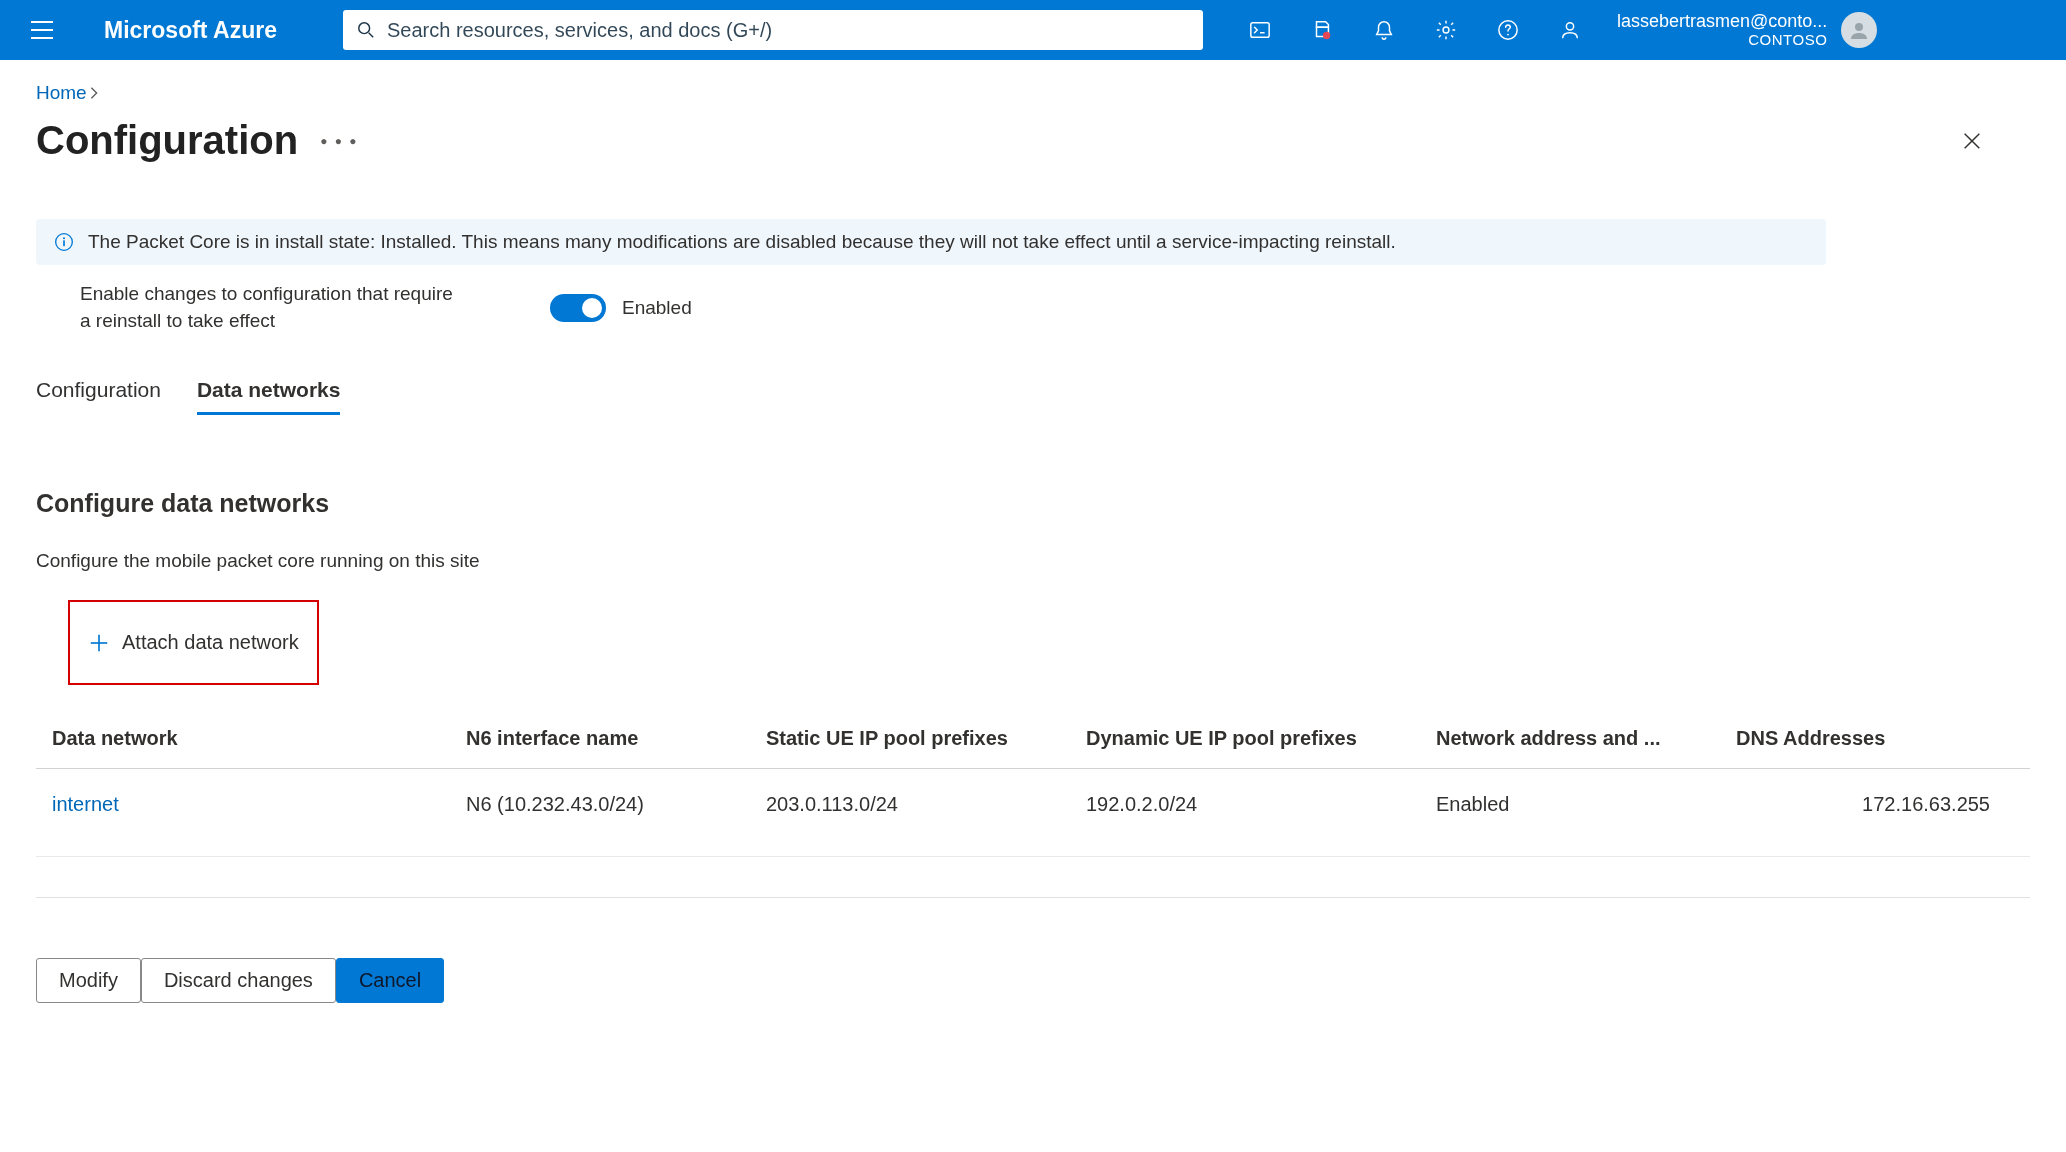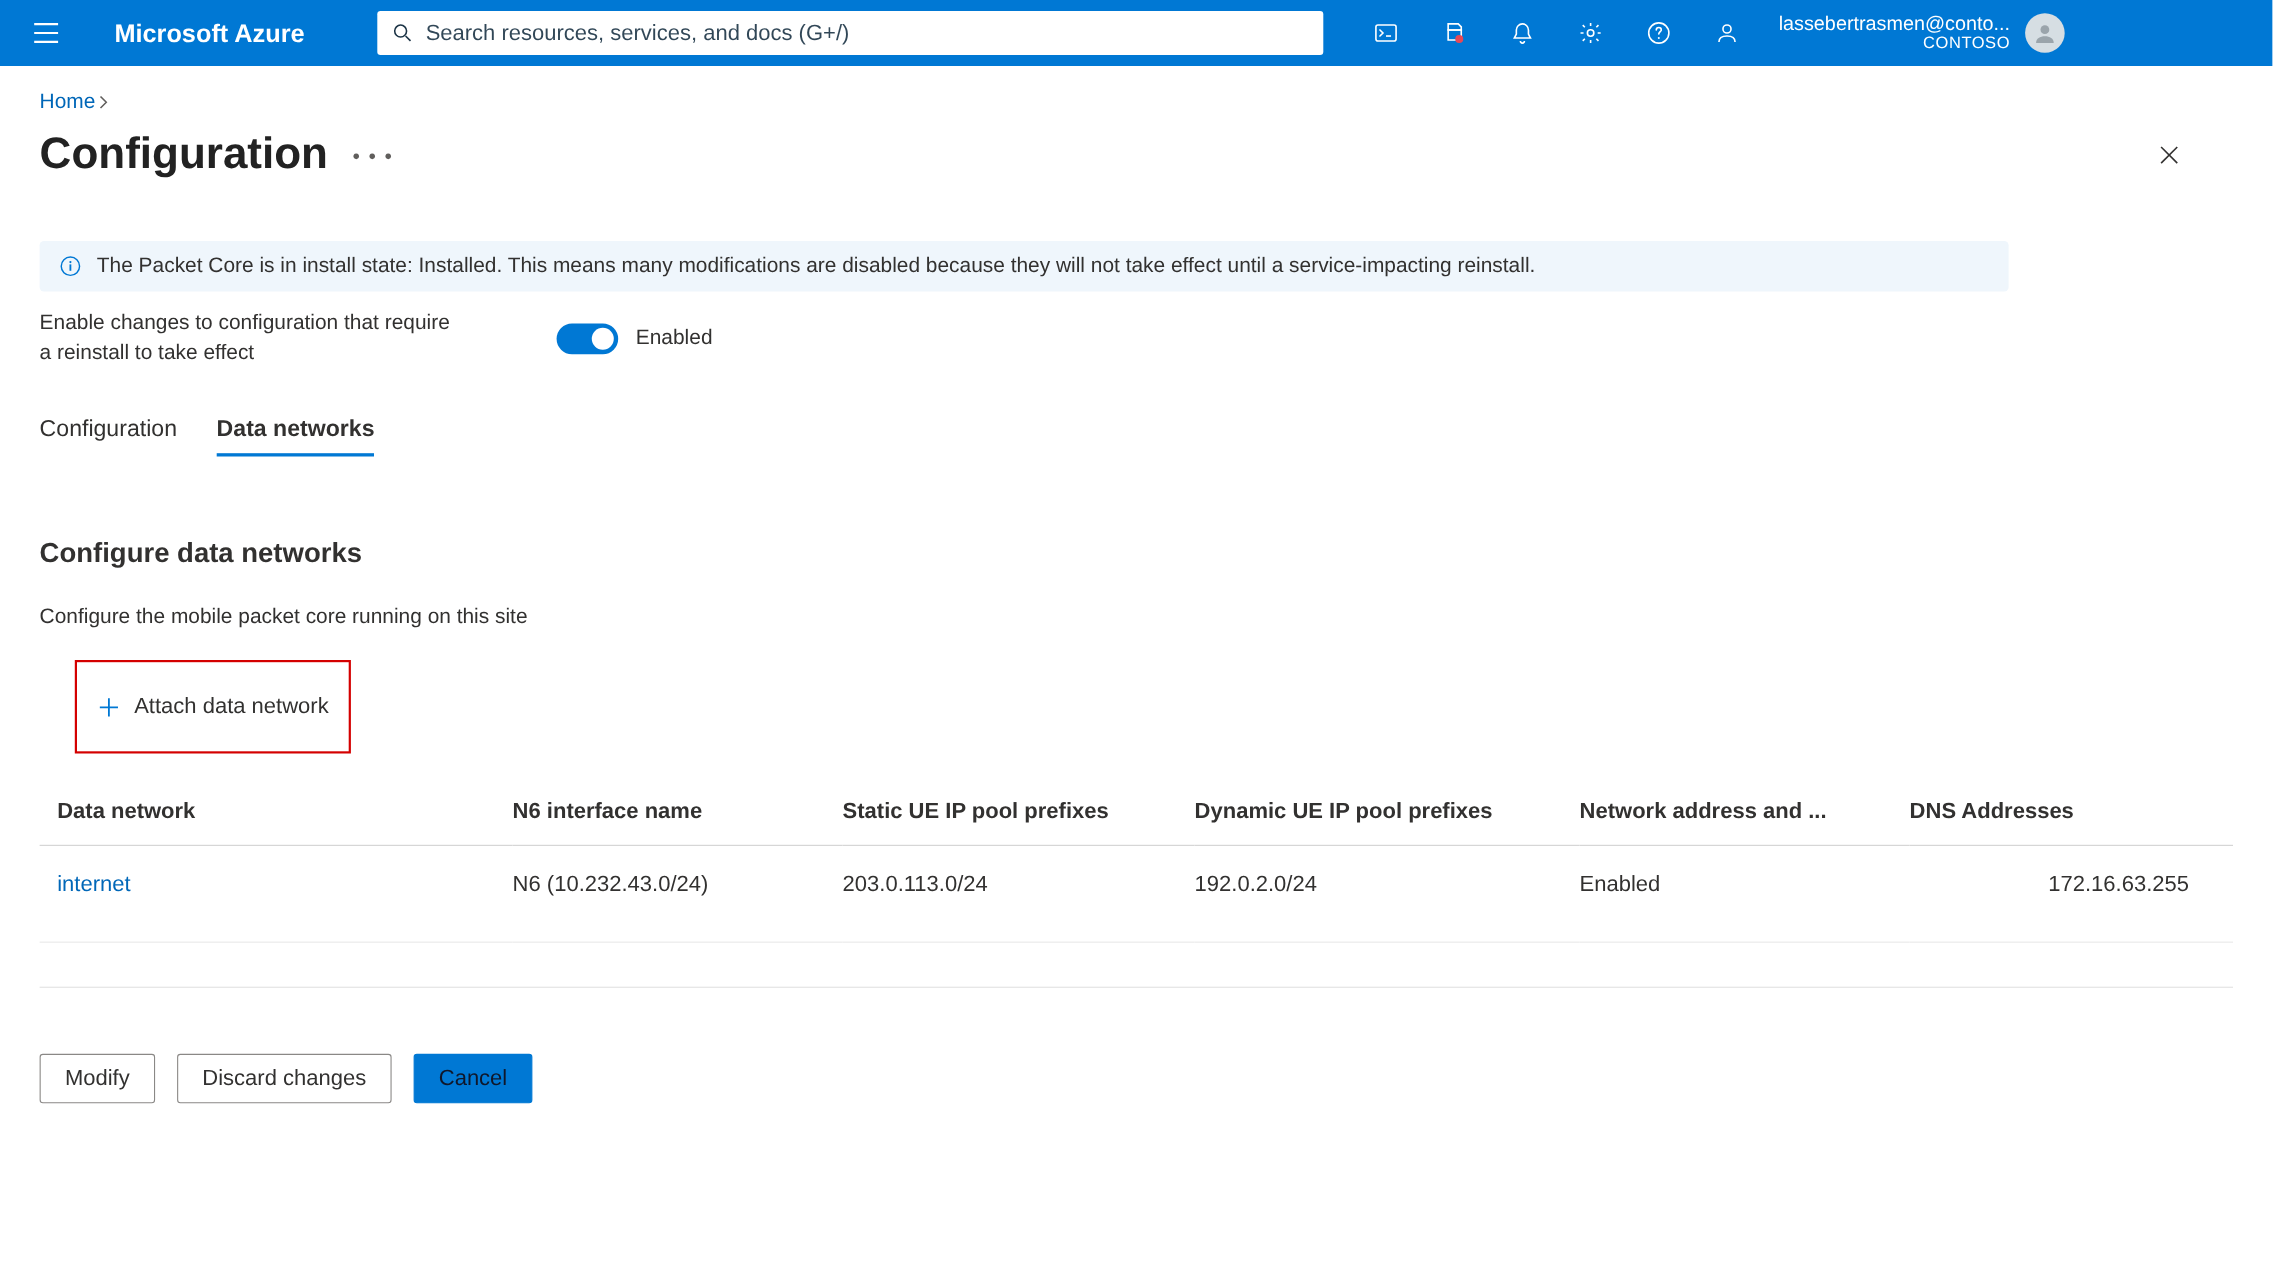--- a/index.html
+++ b/index.html
@@ -31,21 +31,21 @@
   .title-wrap { display:flex; align-items:center; gap:22px; }
   .title { font-size:40px; font-weight:600; color:#222; }
   .ellips { cursor:pointer; color:#605e5c; letter-spacing:2px; font-size:12px; }
   .close-x { cursor:pointer; width:36px; height:36px; display:flex; align-items:center; justify-content:center; color:#323130; margin-right:40px; }
 
   .content { border-bottom: 1px solid #e1e1e1; padding-bottom: 40px; }
   .infobar { background:#eff6fc; border-radius:4px; padding: 12px 18px; display:flex; align-items:center; gap:14px; font-size:19px; color:#323130; margin-top:56px; max-width: 1790px;}
   .infobar svg { width:20px; height:20px; flex:none; color:#0078d4; }
 
   .enable-row { display:flex; align-items:center; gap:90px; margin-top:16px; }
-  .enable-label { font-size:19px; max-width:380px; line-height:1.4; }
+  .enable-label { font-size:19px; max-width:380px; line-height:1.4;margin-left:44px; }
   .toggle { display:flex; align-items:center; gap:16px; }
   .toggle .track { width:56px; height:28px; border-radius:20px; background:#0078d4; position:relative; cursor:pointer; }
   .toggle .knob { position:absolute; right:4px; top:4px; width:20px; height:20px; background:#fff; border-radius:50%; }
   .toggle-label { font-size:19px; }
 
   .tabs { display:flex; gap:36px; margin-top:44px; border-bottom:none; }
   .tab { font-size:21px; color:#323130; padding-bottom:10px; cursor:pointer; }
   .tab.active { font-weight:600; border-bottom: 3px solid #0078d4; }
 
   .section-title { font-size:25px; font-weight:700; margin-top:74px; }
@@ -59,21 +59,21 @@
   table.dn td { font-size:20px; padding: 24px 10px 40px 0; border-bottom:1px solid #e9e9e9; vertical-align: top; }
   table.dn td.linkcell a { color:#0067b8; text-decoration:none; }
   table.dn td.right { text-align: right; padding-right: 40px; }
   table.dn th:nth-child(1), table.dn td:nth-child(1){ width:430px; padding-left: 16px;}
   table.dn th:nth-child(2), table.dn td:nth-child(2){ width:300px;}
   table.dn th:nth-child(3), table.dn td:nth-child(3){ width:320px;}
   table.dn th:nth-child(4), table.dn td:nth-child(4){ width:350px;}
   table.dn th:nth-child(5), table.dn td:nth-child(5){ width:300px;}
   table.dn th:nth-child(6), table.dn td:nth-child(6){ width:auto;}
 
-  .footer { display:flex; gap:20px; margin-top:60px; }
+  .footer { display:flex; margin-top:60px; }
   .btn { font-size:20px; padding: 10px 22px; cursor:pointer; border-radius:3px; }
   .btn.secondary { border:1px solid #8a8886; background:#ffffff; color:#323130; }
   .btn.primary { border:1px solid #0078d4; background:#0078d4; color:#0f172a; }
 </style>
 </head>
 <body>
 
 <div class="topbar">
   <div class="ham">
     <svg width="22" height="18" viewBox="0 0 22 18" fill="none">

